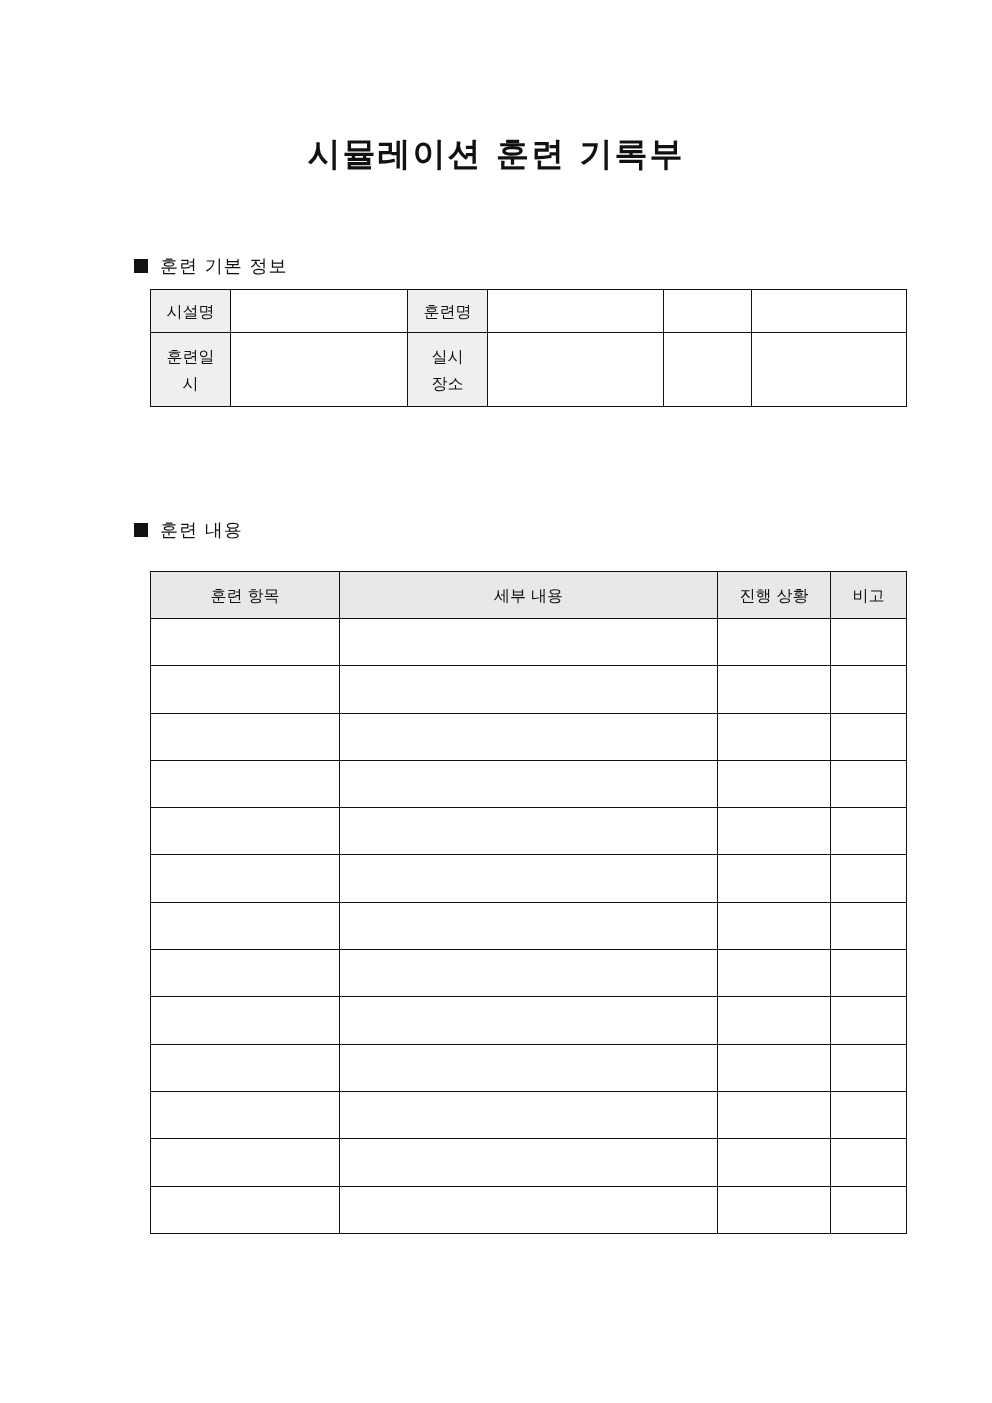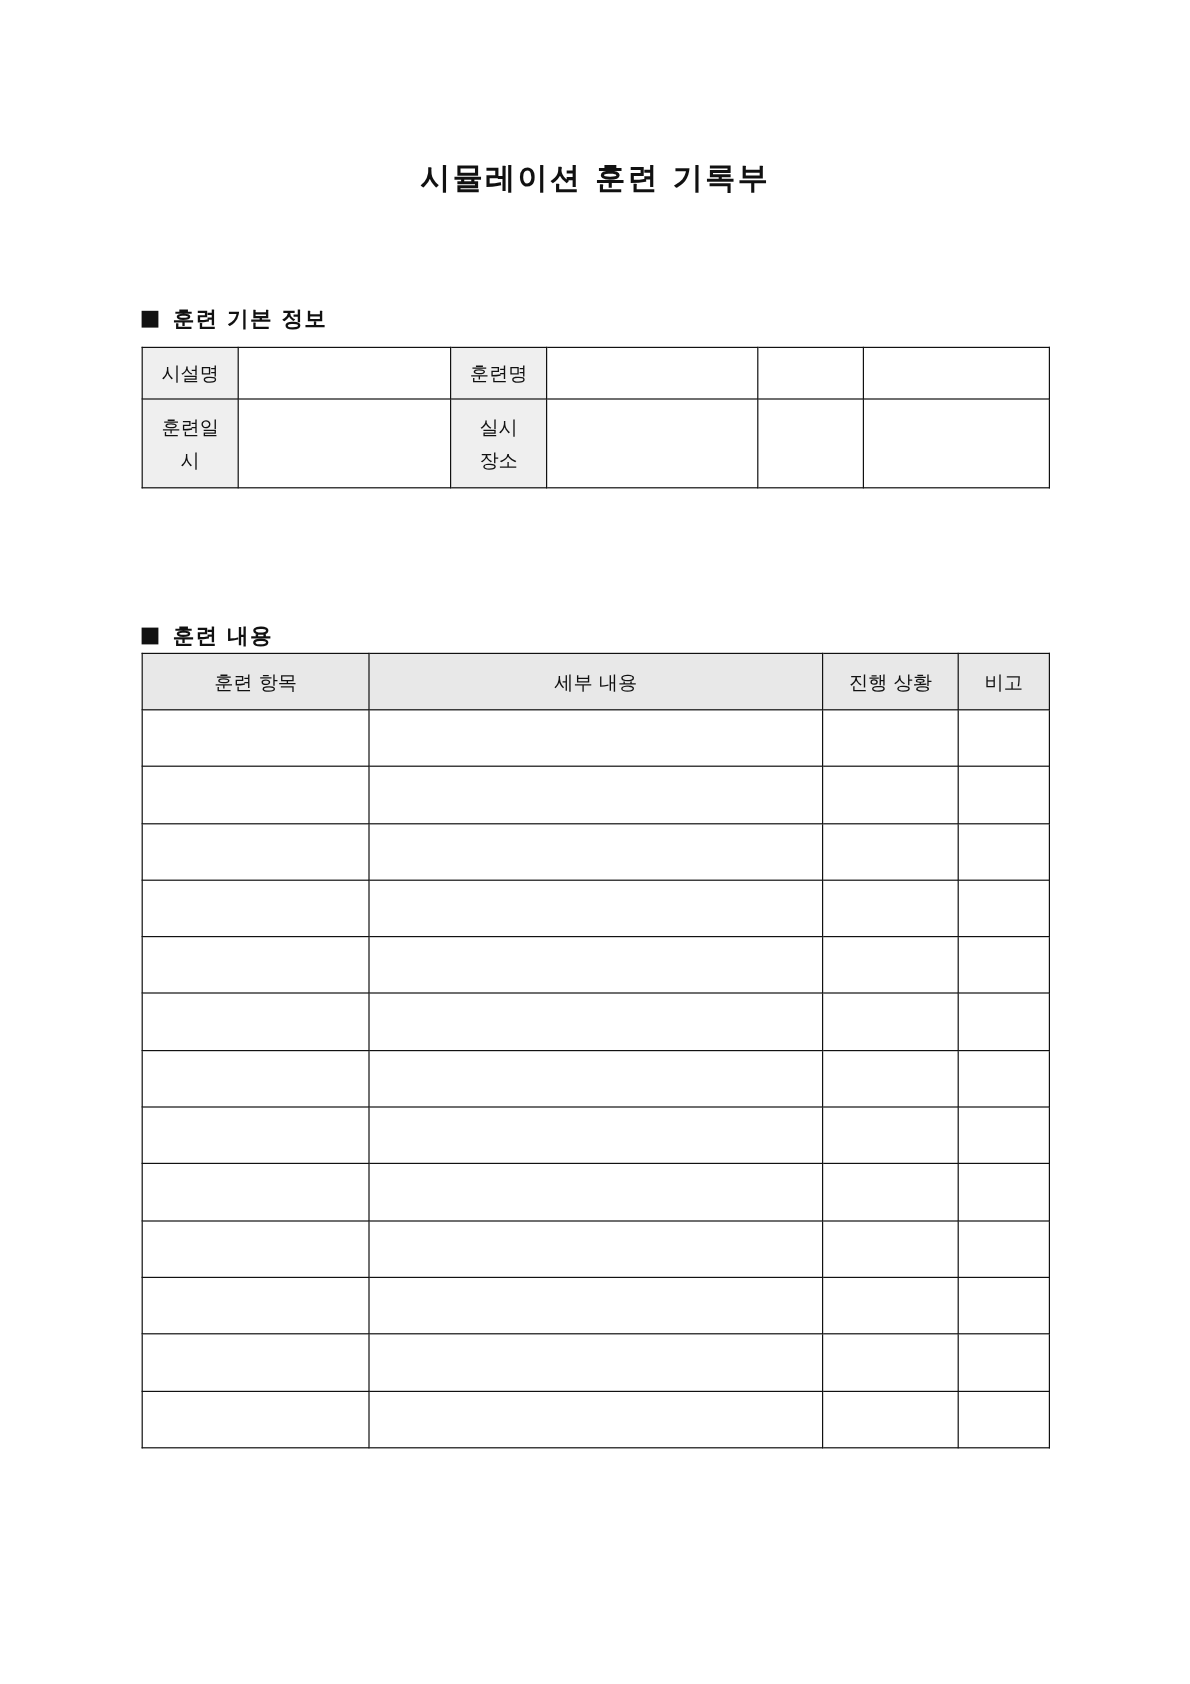--- a/index.html
+++ b/index.html
@@ -1,25 +1,25 @@
 <!DOCTYPE html>
 <html><head>
   <meta charset="utf-8">
   <style>
     html, body { margin: 0; padding: 0; background: #ffffff; }
     body { width: 992px; height: 1403px; position: relative; font-family: "DejaVu Sans", "Liberation Sans", sans-serif; color: #111; }
-    .title { position: absolute; top: 132px; left: 0; width: 992px; text-align: center; font-size: 25px; font-weight: bold; letter-spacing: 2px; }
-    .section { position: absolute; left: 118px; font-size: 18px; font-weight: bold; letter-spacing: 1px; display: flex; align-items: center; }
+    .title { position: absolute; top: 132px; left: 0; width: 992px; text-align: center; font-size: 33px; font-weight: bold; letter-spacing: 2px; }
+    .section { position: absolute; left: 134px; font-size: 18px; font-weight: normal; letter-spacing: 1px; display: flex; align-items: center; }
     .section .sq { display: inline-block; width: 14px; height: 14px; background: #111; margin-right: 12px; }
-    table { position: absolute; border-collapse: collapse; table-layout: fixed; }
+    table { position: absolute; border-collapse: collapse; table-layout: fixed; margin-left: 32px; }
     td, th { border: 1.5px solid #111; padding: 0; font-size: 16px; font-weight: normal; text-align: center; vertical-align: middle; line-height: 27px; }
     .lbl { background: #efefef; }
     .hdr { background: #e8e8e8; }
     #info { left: 118px; top: 289px; width: 756px; }
-    #content { left: 118px; top: 544px; width: 756px; }
+    #content { left: 118px; top: 571px; width: 756px; }
   </style>
 </head>
 <body>
 
 <div class="title">시뮬레이션 훈련 기록부</div>
 
 <div class="section" style="top:254px;">
   <span class="sq"></span>
   <span>훈련 기본 정보</span>
 </div>

